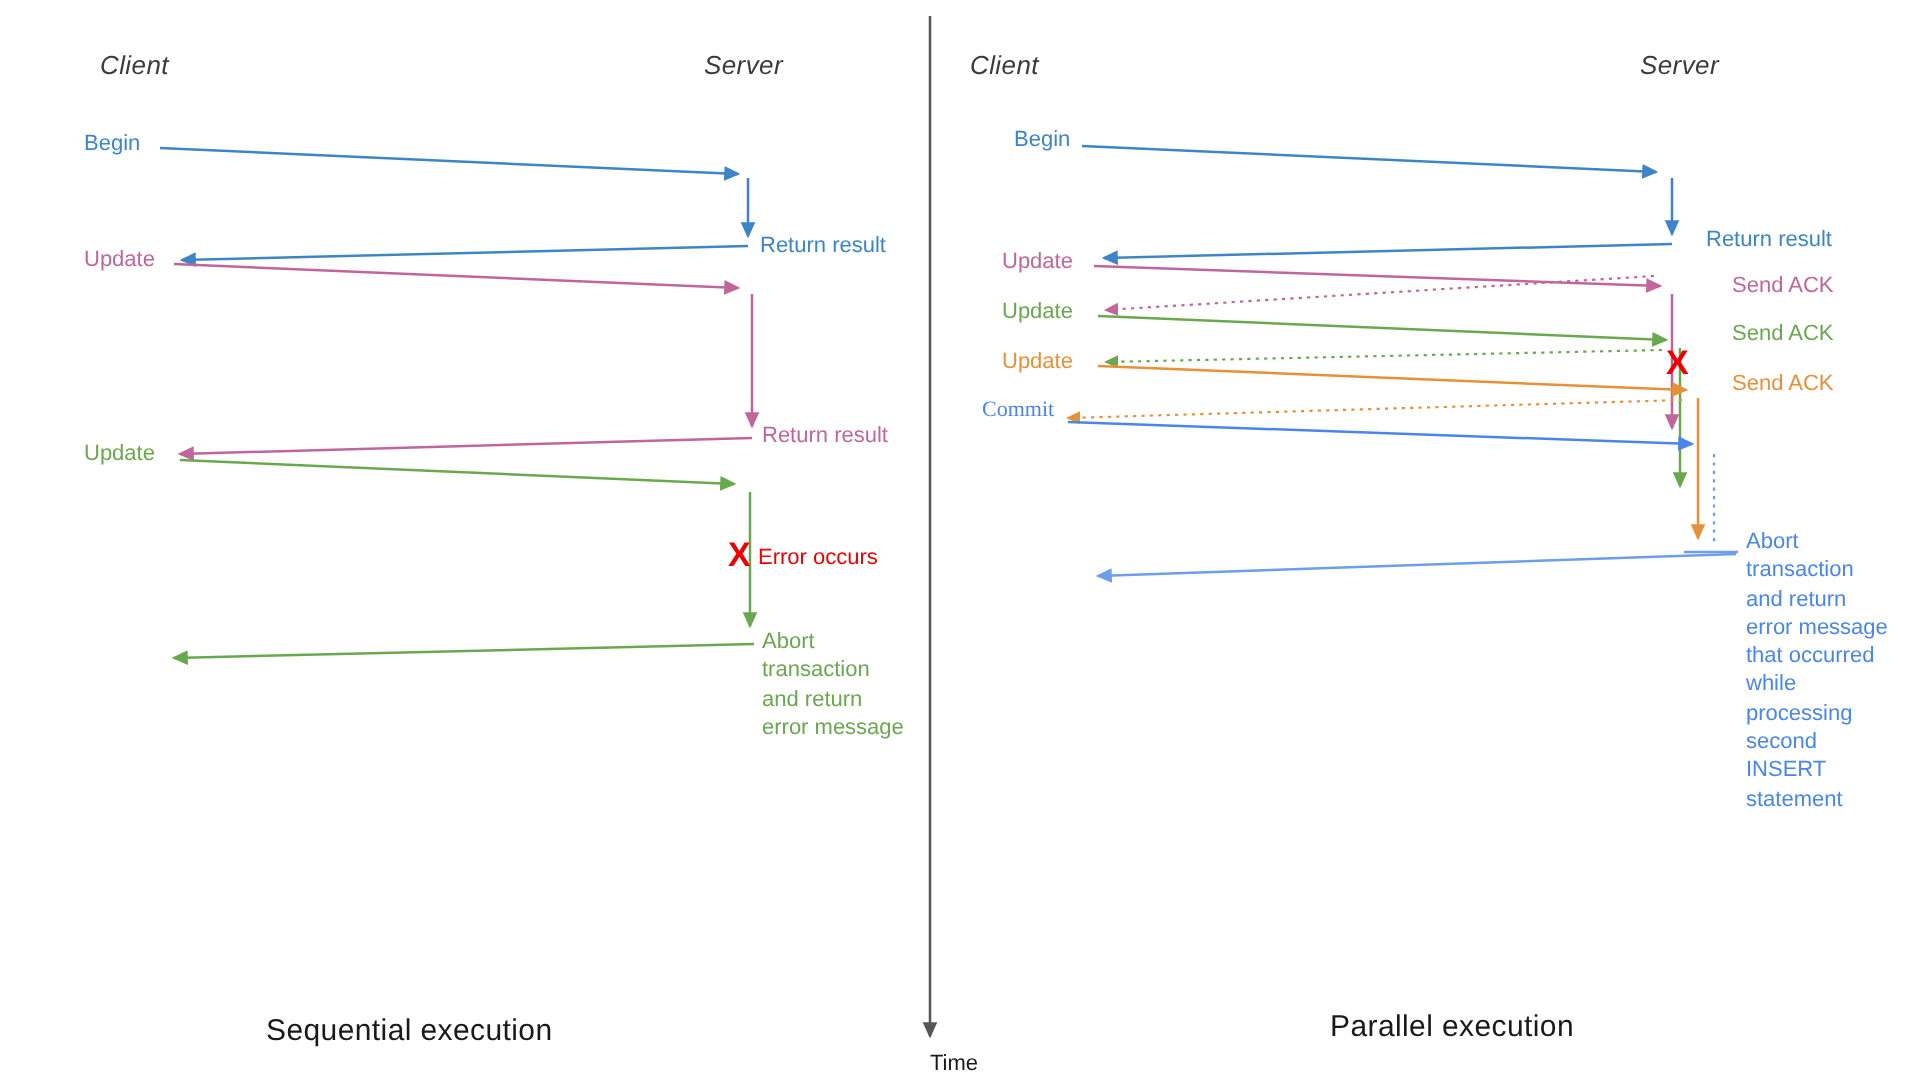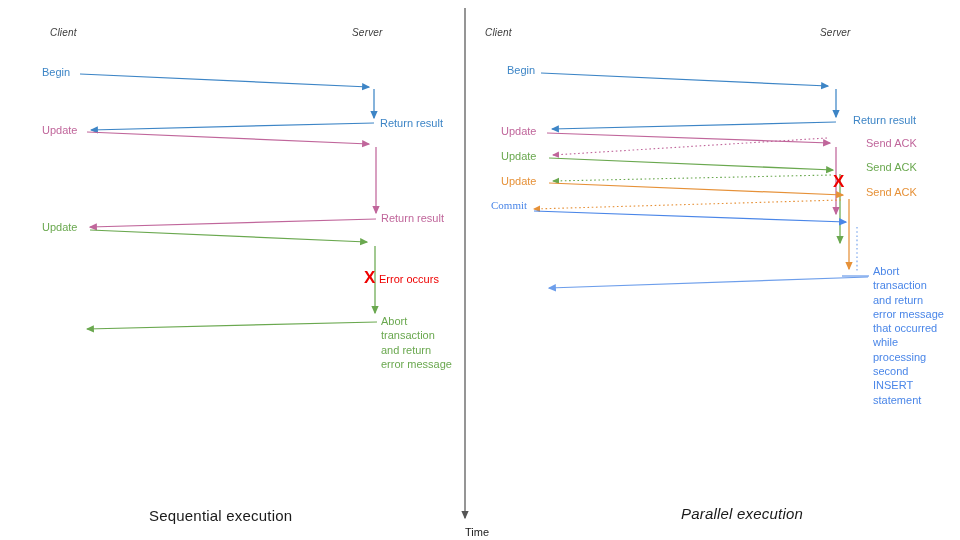--- a/index.html
+++ b/index.html
@@ -11,28 +11,27 @@
     overflow:hidden;
   }
   #wires{position:absolute;left:0;top:0;width:960px;height:540px;}
   .lbl{
     position:absolute;
     font-size:11px;
     line-height:13px;
     white-space:pre-line;
   }
   .hdr{
-    font-size:10px;
+    font-size:13px;
     font-style:italic;
     letter-spacing:.2px;
   }
   .caption{
     font-size:15px;
     letter-spacing:.2px;
-    margin-left:16px;
   }
   .note{line-height:14.3px;}
   .xmark{
     font-size:17px;
     font-weight:700;
     line-height:17px;
   }
   .ln{fill:none;stroke-width:1.25;}
   .dash{stroke-width:1.1;stroke-dasharray:1.6 2.6;}
 </style>
@@ -155,15 +154,15 @@
 transaction
 and return
 error message
 that occurred
 while
 processing
 second
 INSERT
 statement</div>
 
-  <div class="lbl caption" style="left: 665px; top: 507px; color: rgb(26, 26, 26); font-style: italic;">Parallel execution</div>
+  <div class="lbl caption" style="left: 665px; top: 507px; color: rgb(26, 26, 26);">Parallel execution</div>
 
 </div>
 
 </body></html>

